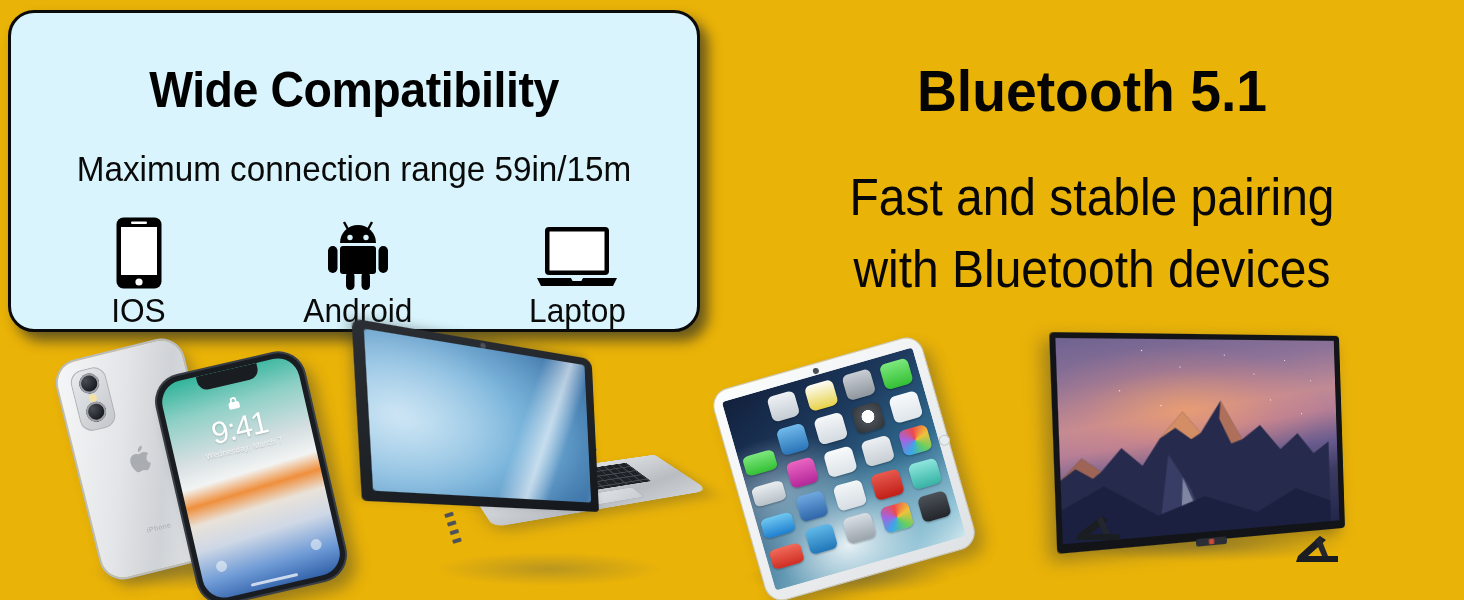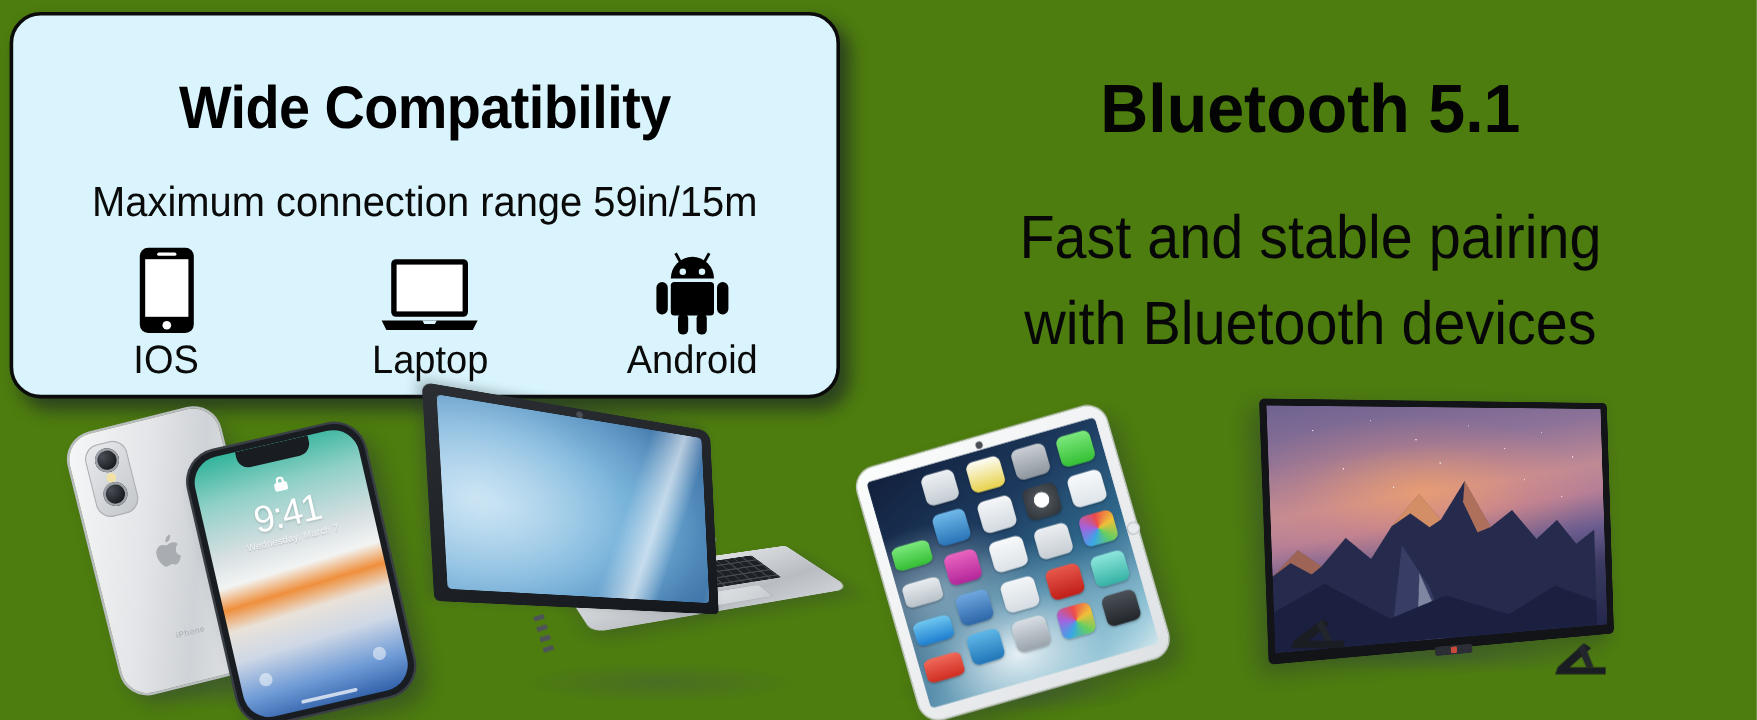--- a/index.html
+++ b/index.html
@@ -2,42 +2,42 @@
 <html><head>
 <meta charset="utf-8">
 <style>
   * { margin:0; padding:0; box-sizing:border-box; }
   html,body { width:1464px; height:600px; overflow:hidden; }
   body {
     font-family:"Liberation Sans", sans-serif;
     background:#c5d5e2;
     position:relative;
   }
-  #stage { position:absolute; inset:0; background:#4d7c0f; }
+  #stage { position:absolute; inset:0; background:#eab308; }
 
   
   .compat-card{
     position:absolute; left:8px; top:10px; width:692px; height:322px;
     background:#d9f4fc; border:3px solid #0b0b0b; border-radius:26px;
     box-shadow:8px 9px 13px rgba(25,32,40,.62);
     overflow:hidden;
   }
   .compat-title{
     position:absolute; left:0; right:0; top:48px; text-align:center;
     font-size:50px; font-weight:bold; color:#000; letter-spacing:-.5px;
     transform:scaleX(.93); transform-origin:center; white-space:nowrap;
   }
   .compat-sub{
     position:absolute; left:0; right:0; top:136px; text-align:center;
     font-size:35px; color:#0a0a0a; white-space:nowrap;
     transform:scaleX(.95); transform-origin:center;
   }
   .icon-row{
     position:absolute; left:18px; right:10px; top:188px; height:126px;
-    display:flex; align-items:flex-start; justify-content:space-around;
+    display:flex; align-items:flex-end; justify-content:space-around;
   }
   .icon-cell{ width:150px; display:flex; flex-direction:column; align-items:center; }
   .icon-art{ height:78px; display:flex; align-items:flex-end; justify-content:center; }
   .icon-label{ font-size:33px; color:#0a0a0a; margin-top:4px; line-height:1;
                transform:scaleX(.96); white-space:nowrap; }
 
   
   .bt-title{
     position:absolute; left:720px; width:744px; top:58px; text-align:center;
     font-size:57px; font-weight:bold; color:#040404; white-space:nowrap;
@@ -270,48 +270,48 @@
             <rect x="6" y="11" width="36" height="48" fill="#fff"></rect>
             <rect x="16" y="5.5" width="16" height="2.6" rx="1.3" fill="#fff"></rect>
             <circle cx="24" cy="66" r="3.6" fill="#fff"></circle>
           </svg>
         </div>
         <div class="icon-label">IOS</div>
       </div>
 
       <div class="icon-cell">
         <div class="icon-art">
-          <svg width="84" height="66" viewBox="0 0 84 66">
-            <rect x="10" y="3" width="64" height="48" rx="4" fill="#000"></rect>
-            <rect x="14.5" y="7.5" width="55" height="39" fill="#fff"></rect>
-            <path d="M2 54h80l-4 8H6z" fill="#000"></path>
-            <path d="M36 54h12l-1.6 3h-8.8z" fill="#d9f4fc"></path>
-          </svg>
-        </div>
-        <div class="icon-label">Laptop</div>
-      </div>
-
-      <div class="icon-cell">
-        <div class="icon-art">
           <svg width="62" height="74" viewBox="0 0 62 74">
             <g fill="#000">
               <path d="M17 6 L23 17" stroke="#000" stroke-width="2.4" fill="none"></path>
               <path d="M45 6 L39 17" stroke="#000" stroke-width="2.4" fill="none"></path>
               <path d="M13 27a18 18 0 0 1 36 0z"></path>
               <circle cx="23" cy="21.5" r="2.7" fill="#d9f4fc"></circle>
               <circle cx="39" cy="21.5" r="2.7" fill="#d9f4fc"></circle>
               <rect x="13" y="30" width="36" height="28" rx="3"></rect>
               <rect x="1" y="30" width="9.5" height="27" rx="4.7"></rect>
               <rect x="51.5" y="30" width="9.5" height="27" rx="4.7"></rect>
               <rect x="19" y="56" width="8.5" height="18" rx="4.2"></rect>
               <rect x="34.5" y="56" width="8.5" height="18" rx="4.2"></rect>
             </g>
           </svg>
         </div>
         <div class="icon-label">Android</div>
+      </div>
+
+      <div class="icon-cell">
+        <div class="icon-art">
+          <svg width="84" height="66" viewBox="0 0 84 66">
+            <rect x="10" y="3" width="64" height="48" rx="4" fill="#000"></rect>
+            <rect x="14.5" y="7.5" width="55" height="39" fill="#fff"></rect>
+            <path d="M2 54h80l-4 8H6z" fill="#000"></path>
+            <path d="M36 54h12l-1.6 3h-8.8z" fill="#d9f4fc"></path>
+          </svg>
+        </div>
+        <div class="icon-label">Laptop</div>
       </div>
 
 
     </div>
   </div>
 
   <div class="bt-title">Bluetooth 5.1</div>
   <div class="bt-line l1">Fast and stable pairing</div>
   <div class="bt-line l2">with Bluetooth devices</div>
 

